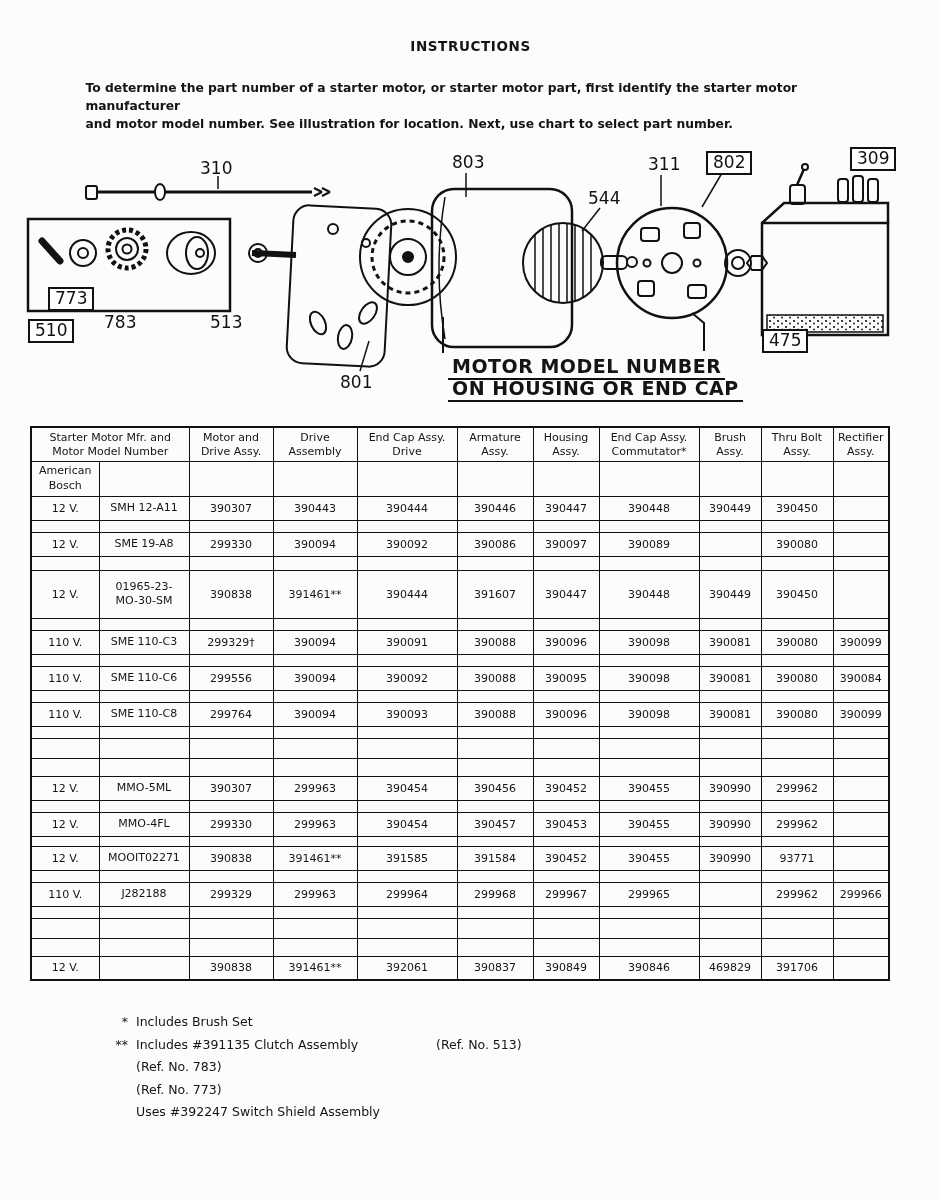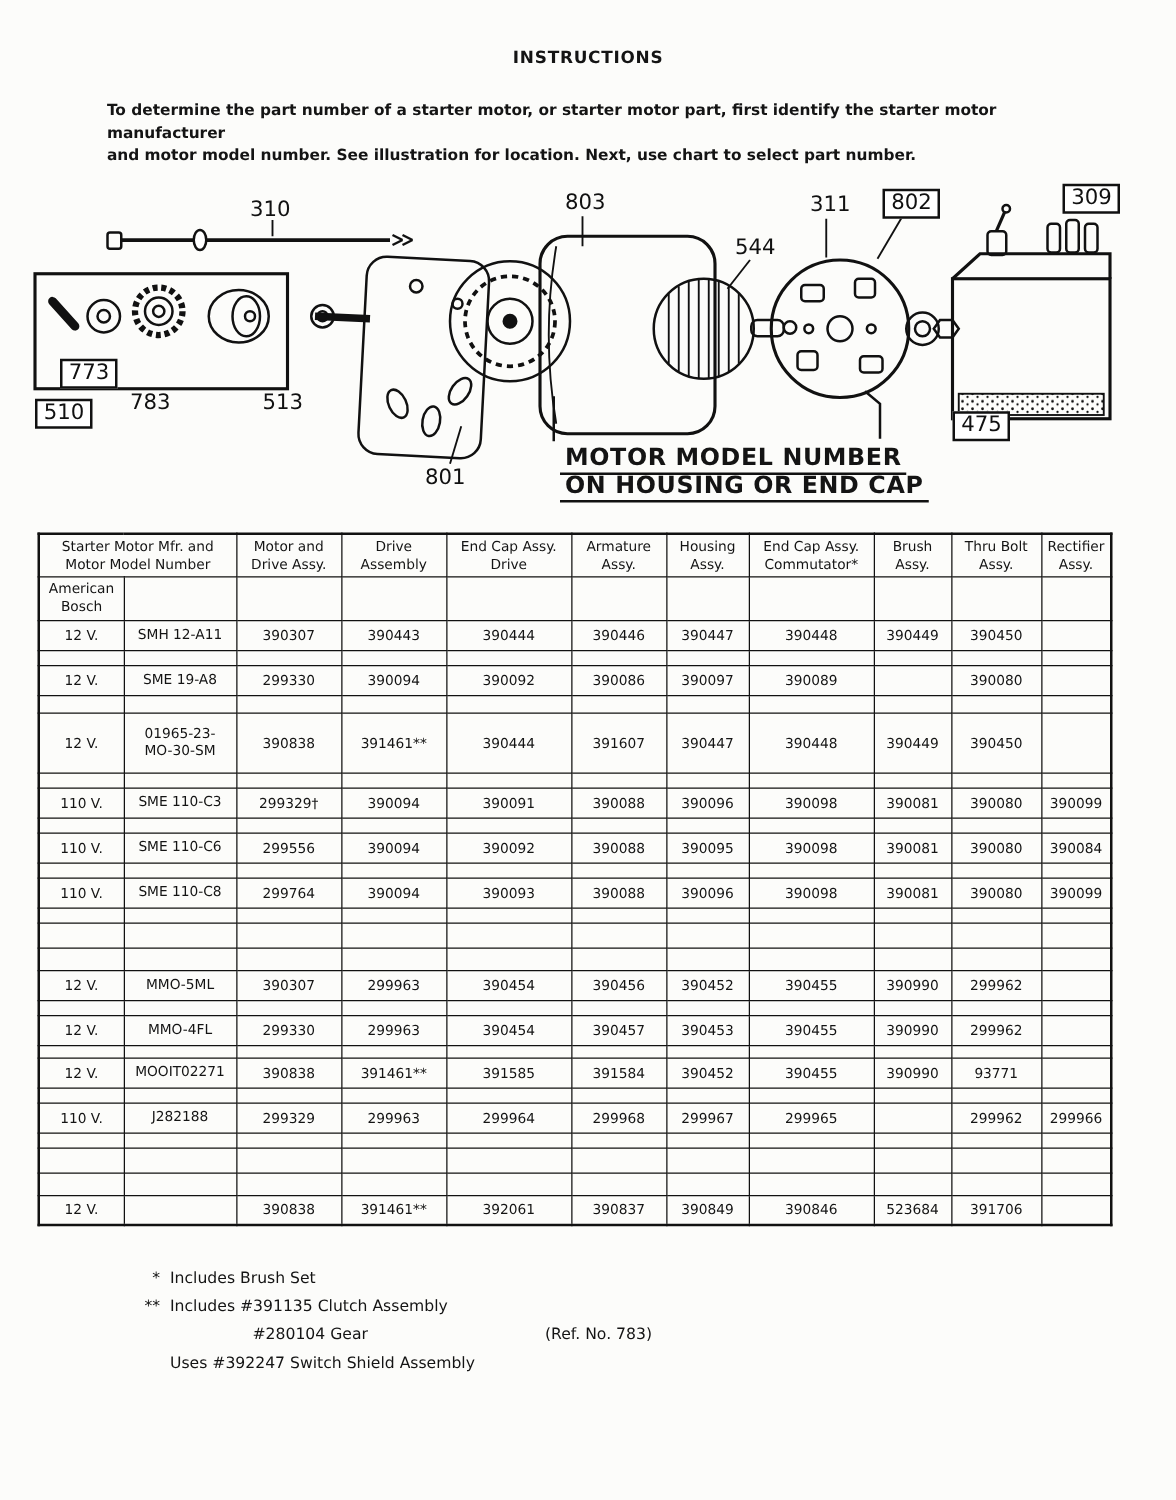--- a/index.html
+++ b/index.html
@@ -541,43 +541,44 @@
       </tr>
       <tr style="height: 24px;">
         <td>12 V.</td>
         <td class="model-cell"></td>
         <td>390838</td>
         <td>391461**</td>
         <td>392061</td>
         <td>390837</td>
         <td>390849</td>
         <td>390846</td>
-        <td>523684</td>
+        <td>469829</td>
         <td>391706</td>
         <td></td>
       </tr>
     </tbody>
 </table>
 
 <div class="footnotes" id="footnotes">
     <div class="fn-row">
       <span class="fn-marker">*</span>
       <span class="fn-text">Includes Brush Set</span>
       <span class="fn-ref"></span>
     </div>
     <div class="fn-row">
       <span class="fn-marker">**</span>
       <span class="fn-text">Includes #391135 Clutch Assembly</span>
+      <span class="fn-ref">(Ref. No. 513)</span>
     </div>
     <div class="fn-row indent">
       <span class="fn-marker"></span>
-      <span class="fn-text">#280104 Gear</span>
       <span class="fn-ref">(Ref. No. 783)</span>
     </div>
     <div class="fn-row indent">
       <span class="fn-marker"></span>
+      <span class="fn-ref">(Ref. No. 773)</span>
     </div>
     <div class="fn-row">
       <span class="fn-marker"></span>
       <span class="fn-text">Uses #392247 Switch Shield Assembly</span>
       <span class="fn-ref"></span>
     </div>
   </div>
 
 </body></html>

